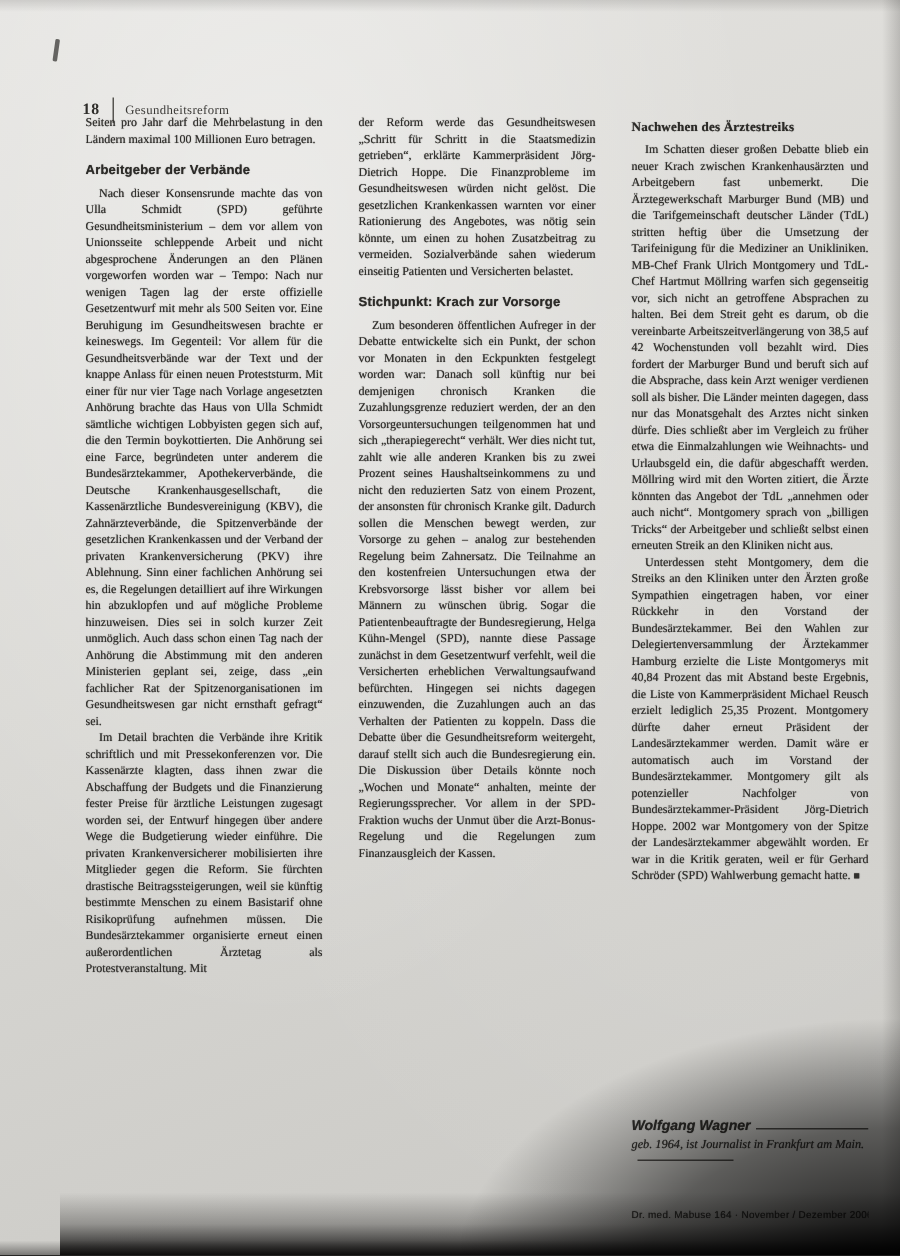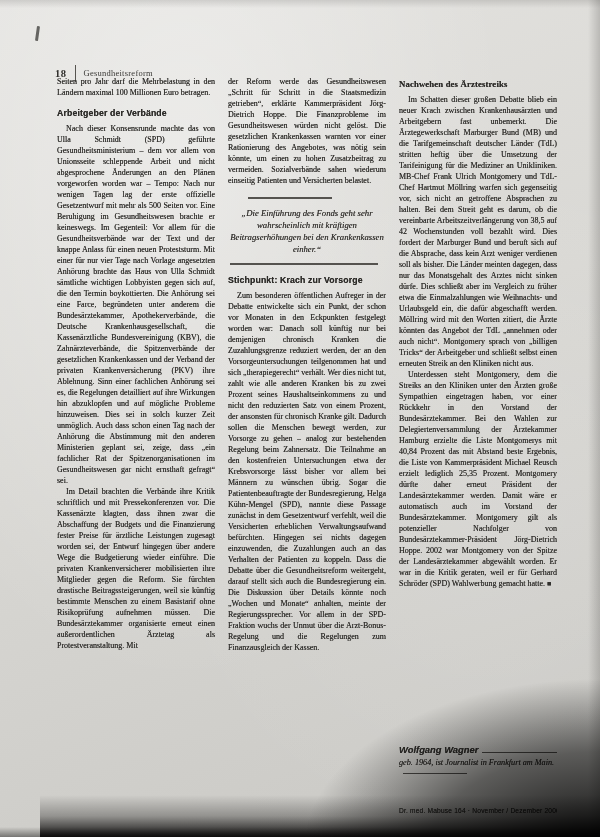--- a/index.html
+++ b/index.html
@@ -11,21 +11,21 @@
       radial-gradient(ellipse at 80% 60%, rgba(255,255,255,0.10), rgba(255,255,255,0) 50%),
       linear-gradient(160deg,#e4e3e0 0%,#d9d8d4 45%,#c9c8c4 100%);
     color:#31302d;
     font-family:"Liberation Serif","DejaVu Serif",serif;
     filter:blur(0.25px);
   }
   .page-header{position:absolute;left:55px;top:28px;display:flex;align-items:center;gap:8px;height:18px;margin-top:36px;}
   .pagenum{font-size:10.5px;font-weight:bold;letter-spacing:0.5px;color:#2e2d2a;}
   .hdr-divider{width:1px;height:17px;background:#565450;}
   .section-title{font-family:Liberation Serif, serif;font-size:8.5px;color:#3a3936;letter-spacing:0.25px;}
-  .cols{position:absolute;left:57px;top:76px;display:flex;gap:13px;height:740px;overflow:hidden;text-align:justify;}
+  .cols{position:absolute;left:57px;top:76px;display:flex;gap:24px;height:740px;overflow:hidden;text-align:justify;}
   .col{flex:0 0 158px;width:158px;font-size:8px;line-height:11px;hyphens:auto;-webkit-hyphens:auto;
        text-shadow:0 0 0.6px rgba(48,46,43,0.85);}
   .col p{margin:0;}
   .col p.indent{text-indent:9px;}
   .col h3{font-family:"Liberation Sans","DejaVu Sans",sans-serif;font-size:8.7px;line-height:11px;
           margin:10px 0 4px;color:#2c2b28;letter-spacing:0.15px;text-align:left;}
   .col-right h3:first-child{margin-top:3px;font-family:Liberation Serif, serif;}
   .pullquote{margin:11px 2px 7px 2px;}
   .pq-rule-top{height:2px;background:#55534f;width:54%;margin:0 auto 8px 12%;}
   .pq-text{font-style:italic;text-align:center;font-size:8.7px;line-height:12px;color:#3a3835;margin:0;}
@@ -69,25 +69,20 @@
 
       <div class="col">
         <p>Seiten pro Jahr darf die Mehrbelastung in den Ländern maximal 100 Millionen Euro betragen.</p>
         <h3>Arbeitgeber der Verbände</h3>
         <p class="indent">Nach dieser Konsensrunde machte das von Ulla Schmidt (SPD) geführte Gesundheitsministerium – dem vor allem von Unionsseite schleppende Arbeit und nicht abgesprochene Änderungen an den Plänen vorgeworfen worden war – Tempo: Nach nur wenigen Tagen lag der erste offizielle Gesetzentwurf mit mehr als 500 Seiten vor. Eine Beruhigung im Gesundheitswesen brachte er keineswegs. Im Gegenteil: Vor allem für die Gesundheitsverbände war der Text und der knappe Anlass für einen neuen Proteststurm. Mit einer für nur vier Tage nach Vorlage angesetzten Anhörung brachte das Haus von Ulla Schmidt sämtliche wichtigen Lobbyisten gegen sich auf, die den Termin boykottierten. Die Anhörung sei eine Farce, begründeten unter anderem die Bundesärztekammer, Apothekerverbände, die Deutsche Krankenhausgesellschaft, die Kassenärztliche Bundesvereinigung (KBV), die Zahnärzteverbände, die Spitzenverbände der gesetzlichen Krankenkassen und der Verband der privaten Krankenversicherung (PKV) ihre Ablehnung. Sinn einer fachlichen Anhörung sei es, die Regelungen detailliert auf ihre Wirkungen hin abzuklopfen und auf mögliche Probleme hinzuweisen. Dies sei in solch kurzer Zeit unmöglich. Auch dass schon einen Tag nach der Anhörung die Abstimmung mit den anderen Ministerien geplant sei, zeige, dass „ein fachlicher Rat der Spitzenorganisationen im Gesundheitswesen gar nicht ernsthaft gefragt“ sei.</p>
         <p class="indent">Im Detail brachten die Verbände ihre Kritik schriftlich und mit Pressekonferenzen vor. Die Kassenärzte klagten, dass ihnen zwar die Abschaffung der Budgets und die Finanzierung fester Preise für ärztliche Leistungen zugesagt worden sei, der Entwurf hingegen über andere Wege die Budgetierung wieder einführe. Die privaten Krankenversicherer mobilisierten ihre Mitglieder gegen die Reform. Sie fürchten drastische Beitragssteigerungen, weil sie künftig bestimmte Menschen zu einem Basistarif ohne Risikoprüfung aufnehmen müssen. Die Bundesärztekammer organisierte erneut einen außerordentlichen Ärztetag als Protestveranstaltung. Mit</p>
       </div>
 
       <div class="col">
         <p>der Reform werde das Gesundheitswesen „Schritt für Schritt in die Staatsmedizin getrieben“, erklärte Kammerpräsident Jörg-Dietrich Hoppe. Die Finanzprobleme im Gesundheitswesen würden nicht gelöst. Die gesetzlichen Krankenkassen warnten vor einer Rationierung des Angebotes, was nötig sein könnte, um einen zu hohen Zusatzbeitrag zu vermeiden. Sozialverbände sahen wiederum einseitig Patienten und Versicherten belastet.</p>
-        <div class="pullquote">
-          <div class="pq-rule-top"></div>
-          <p class="pq-text">„Die Einführung des Fonds geht sehr wahrscheinlich mit kräftigen Beitragserhöhungen bei den Krankenkassen einher.“</p>
-          <div class="pq-rule-bottom"></div>
-        </div>
         <h3>Stichpunkt: Krach zur Vorsorge</h3>
         <p class="indent">Zum besonderen öffentlichen Aufreger in der Debatte entwickelte sich ein Punkt, der schon vor Monaten in den Eckpunkten festgelegt worden war: Danach soll künftig nur bei demjenigen chronisch Kranken die Zuzahlungsgrenze reduziert werden, der an den Vorsorgeuntersuchungen teilgenommen hat und sich „therapiegerecht“ verhält. Wer dies nicht tut, zahlt wie alle anderen Kranken bis zu zwei Prozent seines Haushaltseinkommens zu und nicht den reduzierten Satz von einem Prozent, der ansonsten für chronisch Kranke gilt. Dadurch sollen die Menschen bewegt werden, zur Vorsorge zu gehen – analog zur bestehenden Regelung beim Zahnersatz. Die Teilnahme an den kostenfreien Untersuchungen etwa der Krebsvorsorge lässt bisher vor allem bei Männern zu wünschen übrig. Sogar die Patientenbeauftragte der Bundesregierung, Helga Kühn-Mengel (SPD), nannte diese Passage zunächst in dem Gesetzentwurf verfehlt, weil die Versicherten erheblichen Verwaltungsaufwand befürchten. Hingegen sei nichts dagegen einzuwenden, die Zuzahlungen auch an das Verhalten der Patienten zu koppeln. Dass die Debatte über die Gesundheitsreform weitergeht, darauf stellt sich auch die Bundesregierung ein. Die Diskussion über Details könnte noch „Wochen und Monate“ anhalten, meinte der Regierungssprecher. Vor allem in der SPD-Fraktion wuchs der Unmut über die Arzt-Bonus-Regelung und die Regelungen zum Finanzausgleich der Kassen.</p>
       </div>
 
       <div class="col col-right">
         <h3>Nachwehen des Ärztestreiks</h3>
         <p class="indent">Im Schatten dieser großen Debatte blieb ein neuer Krach zwischen Krankenhausärzten und Arbeitgebern fast unbemerkt. Die Ärztegewerkschaft Marburger Bund (MB) und die Tarifgemeinschaft deutscher Länder (TdL) stritten heftig über die Umsetzung der Tarifeinigung für die Mediziner an Unikliniken. MB-Chef Frank Ulrich Montgomery und TdL-Chef Hartmut Möllring warfen sich gegenseitig vor, sich nicht an getroffene Absprachen zu halten. Bei dem Streit geht es darum, ob die vereinbarte Arbeitszeitverlängerung von 38,5 auf 42 Wochenstunden voll bezahlt wird. Dies fordert der Marburger Bund und beruft sich auf die Absprache, dass kein Arzt weniger verdienen soll als bisher. Die Länder meinten dagegen, dass nur das Monatsgehalt des Arztes nicht sinken dürfe. Dies schließt aber im Vergleich zu früher etwa die Einmalzahlungen wie Weihnachts- und Urlaubsgeld ein, die dafür abgeschafft werden. Möllring wird mit den Worten zitiert, die Ärzte könnten das Angebot der TdL „annehmen oder auch nicht“. Montgomery sprach von „billigen Tricks“ der Arbeitgeber und schließt selbst einen erneuten Streik an den Kliniken nicht aus.</p>
         <p class="indent"><span>Unterdessen steht Montgomery, dem die Streiks an den Kliniken unter den Ärzten große Sympathien eingetragen haben, vor einer Rückkehr in den Vorstand der Bundesärztekammer. Bei den Wahlen zur Delegiertenversammlung der Ärztekammer Hamburg erzielte die Liste Montgomerys mit 40,84 Prozent das mit Abstand beste Ergebnis, die Liste von Kammerpräsident Michael Reusch erzielt lediglich 25,35 Prozent. Montgomery dürfte daher erneut Präsident der Landesärztekammer werden. Damit wäre er automatisch auch im Vorstand der Bundesärztekammer. Montgomery gilt als potenzieller Nachfolger von Bundesärztekammer-Präsident Jörg-Dietrich Hoppe. 2002 war Montgomery von der Spitze der Landesärztekammer abgewählt worden. Er war in die Kritik geraten, weil er für Gerhard Schröder (SPD) Wahlwerbung gemacht hatte.</span> <span class="endmark">■</span></p>
 
         <div class="author-block">

